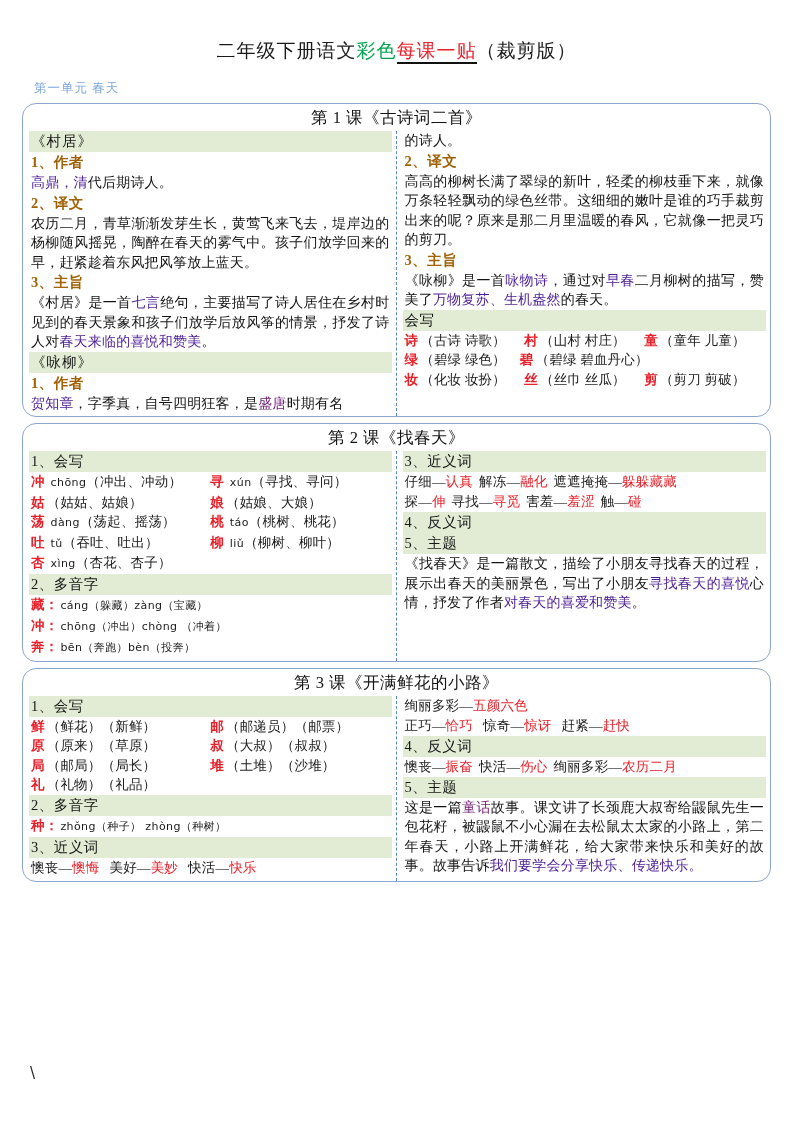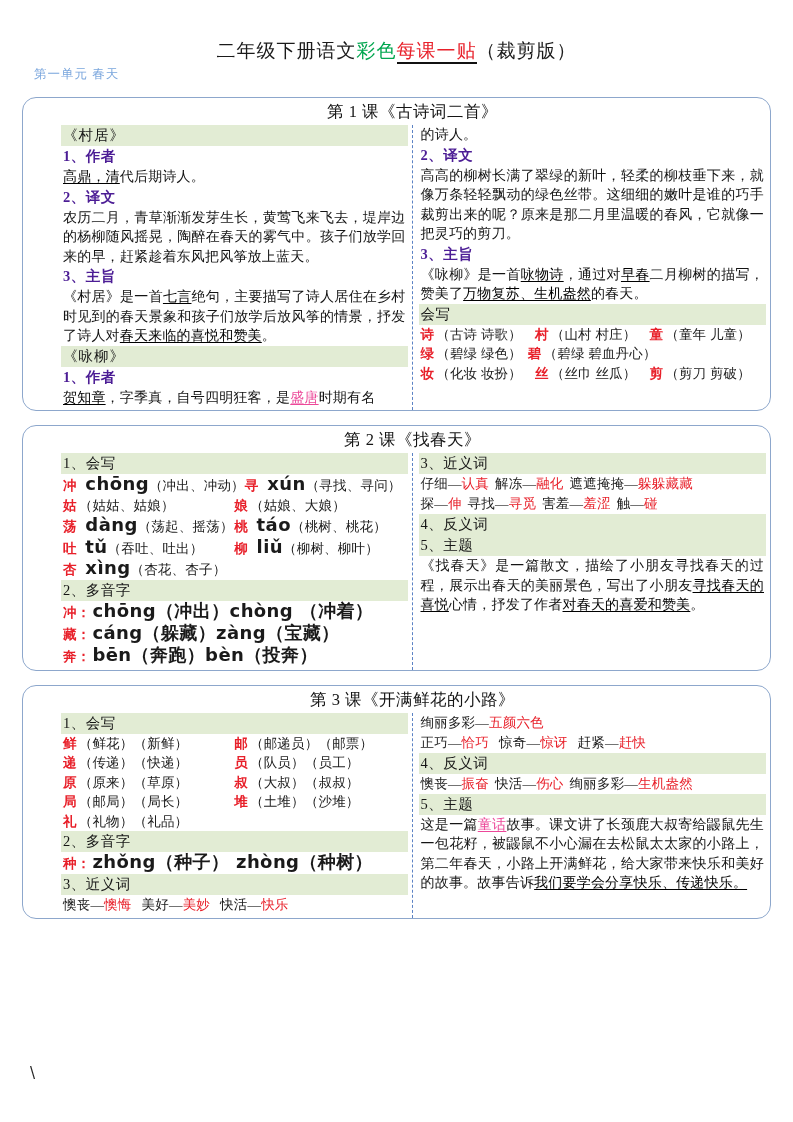--- a/index.html
+++ b/index.html
@@ -33,36 +33,35 @@
     white-space: nowrap;
     font-family: "Liberation Serif", "DejaVu Serif", serif;
   }
   .doc-title .seg-green { color: #00a64f; }
   .doc-title .seg-red {
     color: #e8202a;
     border-bottom: 2px solid #111;
     padding-bottom: 1px;
   }
   .unit-label {
-    margin-top: 2px;
+    margin-top: 16px;
     margin-left: 12px;
     font-size: 12.5px;
     color: #7aa6dd;
     letter-spacing: 1px;
   }
 
   
   .lesson-box {
     border: 1.3px solid #8da7cc;
     border-radius: 14px;
-    margin-top: 14px;
+    margin-top: 6px;
     background: #fff;
     position: relative;
     overflow: hidden;
-    padding-left: 32px;
   }
   .lesson-title {
     text-align: center;
     font-size: 16.5px;
     padding: 3px 0 2px 0;
     letter-spacing: 0.5px;
     color: #141414;
   }
   .cols {
     display: flex;
@@ -76,59 +75,58 @@
   .col-left {
     border-right: 1.3px dashed #5b82c4;
   }
 
   
   .sec-head {
     background: #e2ecd4;
     font-size: 14.5px;
     line-height: 19px;
     padding: 1px 4px 1px 2px;
-    color: #4c1d95;
+    color: #a16207;
     font-weight: 600;
     letter-spacing: 0.5px;
   }
   .sec-head.black { color: #151515; font-weight: 400; }
   .sec-head.title-cn { color: #151515; font-weight: 400; letter-spacing: 1px; }
 
   
   .para {
     font-size: 14px;
     line-height: 19.5px;
     padding: 0 2px;
     text-align: justify;
     color: #141414;
     letter-spacing: 0.2px;
   }
   .red { color: #e8202a; }
-  .red-u { color: #000000; text-decoration: underline; text-underline-offset: 2px; }
-  .blk-u { color: #ec4899; text-decoration: underline; text-underline-offset: 2px; }
+  .red-u { color: #4c1d95; text-underline-offset: 2px; }
+  .blk-u { color: #701a75; text-underline-offset: 2px; }
 
   
   .char-rows { padding: 0 2px; }
   .char-row {
     display: flex;
     font-size: 13.5px;
     line-height: 19.5px;
     letter-spacing: 0.2px;
   }
   .char-cell { flex: 1 1 0; white-space: nowrap; }
   .char-head {
     color: #e8202a;
     font-weight: 700;
     margin-right: 2px;
   }
   .pinyin {
     font-family: "DejaVu Sans", sans-serif;
-    font-size: 18px;
+    font-size: 11px;
     letter-spacing: 0.4px;
-    font-weight: bold;
   }
   .duoyin-row {
     font-size: 13.5px;
     line-height: 20px;
     padding: 0 2px;
     letter-spacing: 0.2px;
   }
   .word-pairs {
     font-size: 13.5px;
     line-height: 20px;
@@ -221,22 +219,22 @@
               <div class="char-cell"><span class="char-head">吐</span><span class="pinyin"> tǔ</span><span>（吞吐、吐出）</span></div>
               <div class="char-cell"><span class="char-head">柳</span><span class="pinyin"> liǔ</span><span>（柳树、柳叶）</span></div>
             </div>
             <div class="char-row">
               <div class="char-cell"><span class="char-head">杏</span><span class="pinyin"> xìng</span><span>（杏花、杏子）</span></div>
               <div class="char-cell"></div>
             </div>
           </div>
         <div class="sec-head black">2、多音字</div>
         <div id="l2-duoyin">
+            <div class="duoyin-row"><span class="char-head">藏：</span><span class="pinyin">cáng（躲藏）zàng（宝藏）</span></div>
             <div class="duoyin-row"><span class="char-head">冲：</span><span class="pinyin">chōng（冲出）chòng （冲着）</span></div>
-            <div class="duoyin-row"><span class="char-head">藏：</span><span class="pinyin">cáng（躲藏）zàng（宝藏）</span></div>
             <div class="duoyin-row"><span class="char-head">奔：</span><span class="pinyin">bēn（奔跑）bèn（投奔）</span></div>
           </div>
       </div>
       <div class="col">
         <div class="sec-head black">3、近义词</div>
         <div id="l2-syn">
             <div class="word-pairs"><span class="pair-tight"><span>仔细—</span><span class="red">认真</span></span><span class="pair-tight"><span>解冻—</span><span class="red">融化</span></span><span class="pair-tight"><span>遮遮掩掩—</span><span class="red">躲躲藏藏</span></span></div>
             <div class="word-pairs"><span class="pair-tight"><span>探—</span><span class="red">伸</span></span><span class="pair-tight"><span>寻找—</span><span class="red">寻觅</span></span><span class="pair-tight"><span>害羞—</span><span class="red">羞涩</span></span><span class="pair-tight"><span>触—</span><span class="red">碰</span></span></div>
           </div>
         <div class="sec-head black">4、反义词</div>
@@ -250,24 +248,20 @@
     <div class="lesson-title">第 3 课《开满鲜花的小路》</div>
     <div class="cols">
       <div class="col col-left">
         <div class="sec-head black">1、会写</div>
         <div class="char-rows" id="l3-write">
             <div class="char-row">
               <div class="char-cell"><span class="char-head">鲜</span><span>（鲜花）（新鲜）</span></div>
               <div class="char-cell"><span class="char-head">邮</span><span>（邮递员）（邮票）</span></div>
             </div>
             <div class="char-row">
-              <div class="char-cell"><span class="char-head">递</span><span>（传递）（快递）</span></div>
-              <div class="char-cell"><span class="char-head">员</span><span>（队员）（员工）</span></div>
-            </div>
-            <div class="char-row">
               <div class="char-cell"><span class="char-head">原</span><span>（原来）（草原）</span></div>
               <div class="char-cell"><span class="char-head">叔</span><span>（大叔）（叔叔）</span></div>
             </div>
             <div class="char-row">
               <div class="char-cell"><span class="char-head">局</span><span>（邮局）（局长）</span></div>
               <div class="char-cell"><span class="char-head">堆</span><span>（土堆）（沙堆）</span></div>
             </div>
             <div class="char-row">
               <div class="char-cell"><span class="char-head">礼</span><span>（礼物）（礼品）</span></div>
               <div class="char-cell"></div>
@@ -282,21 +276,21 @@
             <div class="word-pairs"><span class="pair"><span>懊丧—</span><span class="red">懊悔</span></span><span class="pair"><span>美好—</span><span class="red">美妙</span></span><span class="pair"><span>快活—</span><span class="red">快乐</span></span></div>
           </div>
       </div>
       <div class="col">
         <div id="l3-syn-right">
             <div class="word-pairs"><span class="pair"><span>绚丽多彩—</span><span class="red">五颜六色</span></span></div>
             <div class="word-pairs"><span class="pair"><span>正巧—</span><span class="red">恰巧</span></span><span class="pair"><span>惊奇—</span><span class="red">惊讶</span></span><span class="pair"><span>赶紧—</span><span class="red">赶快</span></span></div>
           </div>
         <div class="sec-head black">4、反义词</div>
         <div id="l3-ant">
-            <div class="word-pairs"><span class="pair-tight"><span>懊丧—</span><span class="red">振奋</span></span><span class="pair-tight"><span>快活—</span><span class="red">伤心</span></span><span class="pair-tight"><span>绚丽多彩—</span><span class="red">生机盎然</span></span></div>
+            <div class="word-pairs"><span class="pair-tight"><span>懊丧—</span><span class="red">振奋</span></span><span class="pair-tight"><span>快活—</span><span class="red">伤心</span></span><span class="pair-tight"><span>绚丽多彩—</span><span class="red">农历二月</span></span></div>
           </div>
         <div class="sec-head black">5、主题</div>
         <div class="para"><span>这是一篇</span><span class="blk-u">童话</span><span>故事。课文讲了长颈鹿大叔寄给鼹鼠先生一包花籽，被鼹鼠不小心漏在去松鼠太太家的小路上，第二年春天，小路上开满鲜花，给大家带来快乐和美好的故事。故事告诉</span><span class="red-u">我们要学会分享快乐、传递快乐。</span></div>
       </div>
     </div>
   </div>
 
   <div class="tail-mark">\</div>
 </div>
 

